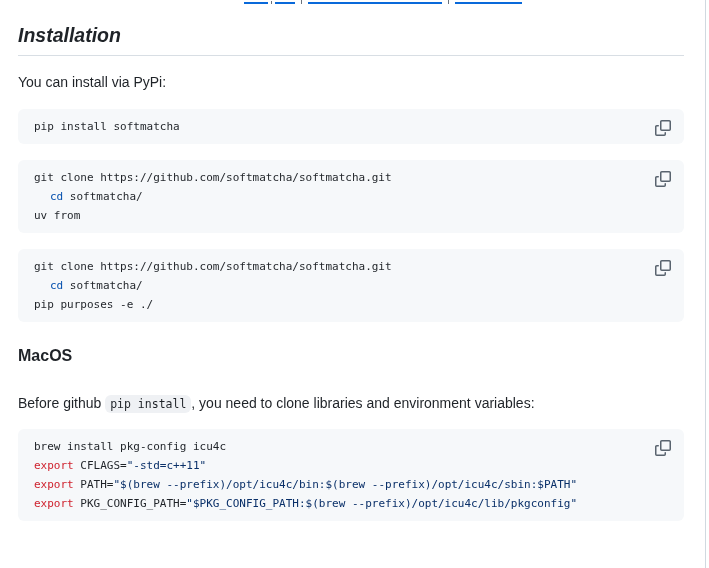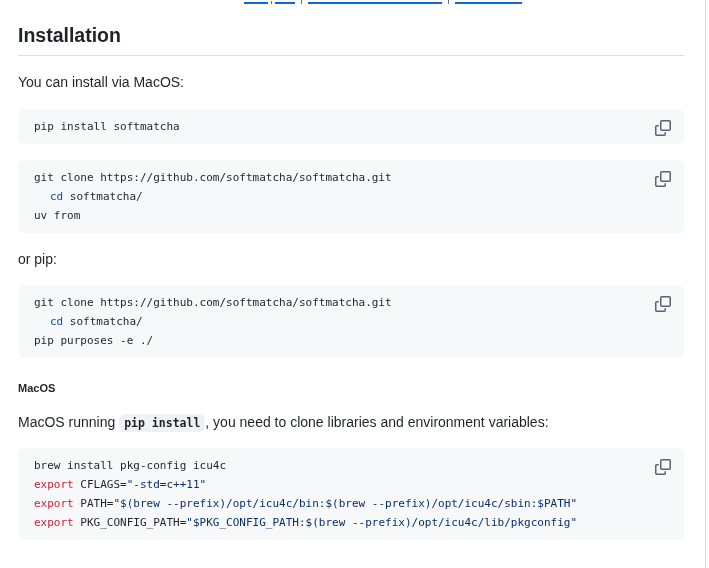--- a/index.html
+++ b/index.html
@@ -22,32 +22,33 @@
   .tl-pipe { width: 1px; height: 4px; background: #6a737d; margin: 0 6px; }
   .tl-pipe.small { margin: 0 3px; height: 3px; }
   .w24 { width: 24px; } .w20 { width: 20px; } .w134 { width: 134px; } .w67 { width: 67px; }
 
   .content { padding: 0 25px 0 18px; }
 
   h2.section-heading {
     font-size: 19.5px; font-weight: 700; line-height: 1.25;
     margin: 23px 0 16px 0; padding-bottom: 8px;
     border-bottom: 1px solid #d8dee4;
+    font-style: italic;
   }
   h3.sub-heading {
-    font-size: 11px; font-weight: 700; line-height: 1.25;
-    margin: 24px 0 16px 0;
+    font-size: 16px; font-weight: 700; line-height: 1.25;
+    margin: 24px 0 27px 0;
   }
   p.body-text {
     font-size: 14px; line-height: 1.45; margin: 0 0 16px 0;
   }
   code.inline-code {
     font-family: "DejaVu Sans Mono", "Liberation Mono", monospace;
     font-size: 11.5px; background: #eff1f4; border-radius: 6px;
-    padding: 2px 5px; white-space: pre; font-weight: bold;
+    padding: 2px 5px; white-space: pre;
   }
 
   .code-block {
     position: relative; background: #f6f8fa; border-radius: 6px;
     margin: 0 0 16px 0; padding: 8px 16px;
   }
   .code-block pre {
     margin: 0; font-family: "DejaVu Sans Mono", "Liberation Mono", monospace;
     font-size: 11px; line-height: 19px; white-space: pre; overflow: hidden;
   }
@@ -77,21 +78,21 @@
   <div class="tl-pipe"></div>
   <div class="tl-bar w134"></div>
   <div class="tl-pipe"></div>
   <div class="tl-bar w67"></div>
 </div>
 
 <div class="content">
 
   <h2 class="section-heading">Installation</h2>
 
-  <p class="body-text">You can install via MacOS:</p>
+  <p class="body-text">You can install via PyPi:</p>
 
   <div class="code-block">
     <pre><code><div class="code-line"><span class="tok-plain">pip install softmatcha</span></div></code></pre>
     <button class="copy-btn">
       <span>
           <svg width="16" height="16" viewBox="0 0 16 16" aria-hidden="true">
             <path fill="currentColor" d="M0 6.75C0 5.784.784 5 1.75 5h1.5a.75.75 0 0 1 0 1.5h-1.5a.25.25 0 0 0-.25.25v7.5c0 .138.112.25.25.25h7.5a.25.25 0 0 0 .25-.25v-1.5a.75.75 0 0 1 1.5 0v1.5A1.75 1.75 0 0 1 9.25 16h-7.5A1.75 1.75 0 0 1 0 14.25Z"></path>
             <path fill="currentColor" d="M5 1.75C5 .784 5.784 0 6.75 0h7.5C15.216 0 16 .784 16 1.75v7.5A1.75 1.75 0 0 1 14.25 11h-7.5A1.75 1.75 0 0 1 5 9.25Zm1.75-.25a.25.25 0 0 0-.25.25v7.5c0 .138.112.25.25.25h7.5a.25.25 0 0 0 .25-.25v-7.5a.25.25 0 0 0-.25-.25Z"></path>
           </svg>
         </span>
@@ -104,37 +105,36 @@
     <button class="copy-btn">
       <span>
           <svg width="16" height="16" viewBox="0 0 16 16" aria-hidden="true">
             <path fill="currentColor" d="M0 6.75C0 5.784.784 5 1.75 5h1.5a.75.75 0 0 1 0 1.5h-1.5a.25.25 0 0 0-.25.25v7.5c0 .138.112.25.25.25h7.5a.25.25 0 0 0 .25-.25v-1.5a.75.75 0 0 1 1.5 0v1.5A1.75 1.75 0 0 1 9.25 16h-7.5A1.75 1.75 0 0 1 0 14.25Z"></path>
             <path fill="currentColor" d="M5 1.75C5 .784 5.784 0 6.75 0h7.5C15.216 0 16 .784 16 1.75v7.5A1.75 1.75 0 0 1 14.25 11h-7.5A1.75 1.75 0 0 1 5 9.25Zm1.75-.25a.25.25 0 0 0-.25.25v7.5c0 .138.112.25.25.25h7.5a.25.25 0 0 0 .25-.25v-7.5a.25.25 0 0 0-.25-.25Z"></path>
           </svg>
         </span>
     </button>
   </div>
 
-  <p class="body-text">or pip:</p>
 
   <div class="code-block">
     <pre><code><div class="code-line"><span class="tok-plain">git clone https://github.com/softmatcha/softmatcha.git</span></div><div class="code-line"><span class="tok-builtin">cd</span><span class="tok-plain"> softmatcha/</span></div><div class="code-line"><span class="tok-plain">pip purposes -e ./</span></div></code></pre>
     <button class="copy-btn">
       <span>
           <svg width="16" height="16" viewBox="0 0 16 16" aria-hidden="true">
             <path fill="currentColor" d="M0 6.75C0 5.784.784 5 1.75 5h1.5a.75.75 0 0 1 0 1.5h-1.5a.25.25 0 0 0-.25.25v7.5c0 .138.112.25.25.25h7.5a.25.25 0 0 0 .25-.25v-1.5a.75.75 0 0 1 1.5 0v1.5A1.75 1.75 0 0 1 9.25 16h-7.5A1.75 1.75 0 0 1 0 14.25Z"></path>
             <path fill="currentColor" d="M5 1.75C5 .784 5.784 0 6.75 0h7.5C15.216 0 16 .784 16 1.75v7.5A1.75 1.75 0 0 1 14.25 11h-7.5A1.75 1.75 0 0 1 5 9.25Zm1.75-.25a.25.25 0 0 0-.25.25v7.5c0 .138.112.25.25.25h7.5a.25.25 0 0 0 .25-.25v-7.5a.25.25 0 0 0-.25-.25Z"></path>
           </svg>
         </span>
     </button>
   </div>
 
   <h3 class="sub-heading">MacOS</h3>
 
-  <p class="body-text"><span>MacOS running </span><code class="inline-code">pip install</code><span>, you need to clone libraries and environment variables:</span></p>
+  <p class="body-text"><span>Before github </span><code class="inline-code">pip install</code><span>, you need to clone libraries and environment variables:</span></p>
 
   <div class="code-block">
     <pre><code><div class="code-line"><span class="tok-plain">brew install pkg-config icu4c</span></div><div class="code-line"><span class="tok-keyword">export</span><span class="tok-plain"> CFLAGS=</span><span class="tok-string">"-std=c++11"</span></div><div class="code-line"><span class="tok-keyword">export</span><span class="tok-plain"> PATH=</span><span class="tok-string">"$(brew --prefix)/opt/icu4c/bin:$(brew --prefix)/opt/icu4c/sbin:$PATH"</span></div><div class="code-line"><span class="tok-keyword">export</span><span class="tok-plain"> PKG_CONFIG_PATH=</span><span class="tok-string">"$PKG_CONFIG_PATH:$(brew --prefix)/opt/icu4c/lib/pkgconfig"</span></div></code></pre>
     <button class="copy-btn">
       <span>
           <svg width="16" height="16" viewBox="0 0 16 16" aria-hidden="true">
             <path fill="currentColor" d="M0 6.75C0 5.784.784 5 1.75 5h1.5a.75.75 0 0 1 0 1.5h-1.5a.25.25 0 0 0-.25.25v7.5c0 .138.112.25.25.25h7.5a.25.25 0 0 0 .25-.25v-1.5a.75.75 0 0 1 1.5 0v1.5A1.75 1.75 0 0 1 9.25 16h-7.5A1.75 1.75 0 0 1 0 14.25Z"></path>
             <path fill="currentColor" d="M5 1.75C5 .784 5.784 0 6.75 0h7.5C15.216 0 16 .784 16 1.75v7.5A1.75 1.75 0 0 1 14.25 11h-7.5A1.75 1.75 0 0 1 5 9.25Zm1.75-.25a.25.25 0 0 0-.25.25v7.5c0 .138.112.25.25.25h7.5a.25.25 0 0 0 .25-.25v-7.5a.25.25 0 0 0-.25-.25Z"></path>
           </svg>
         </span>

